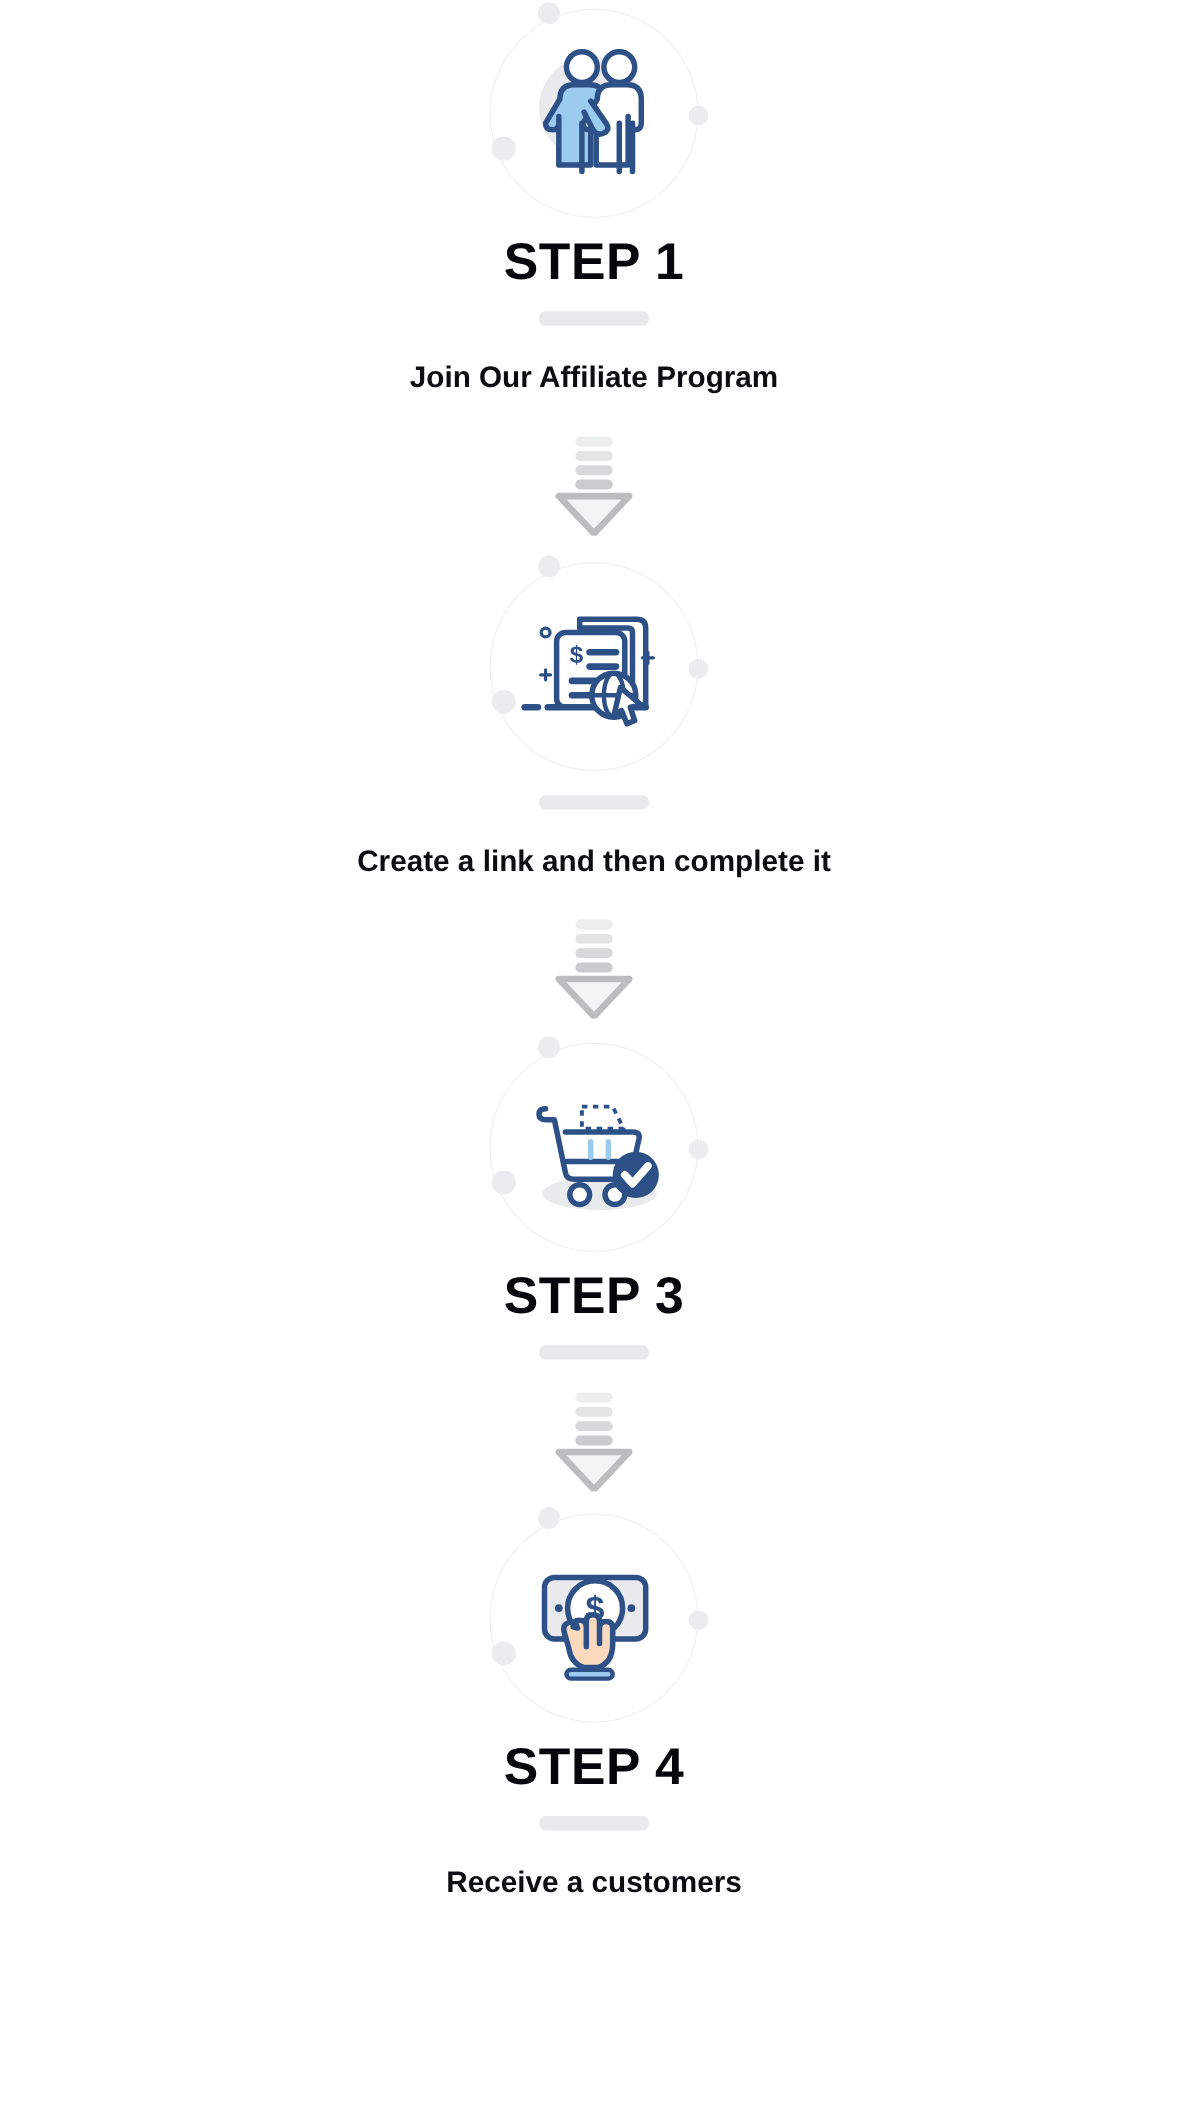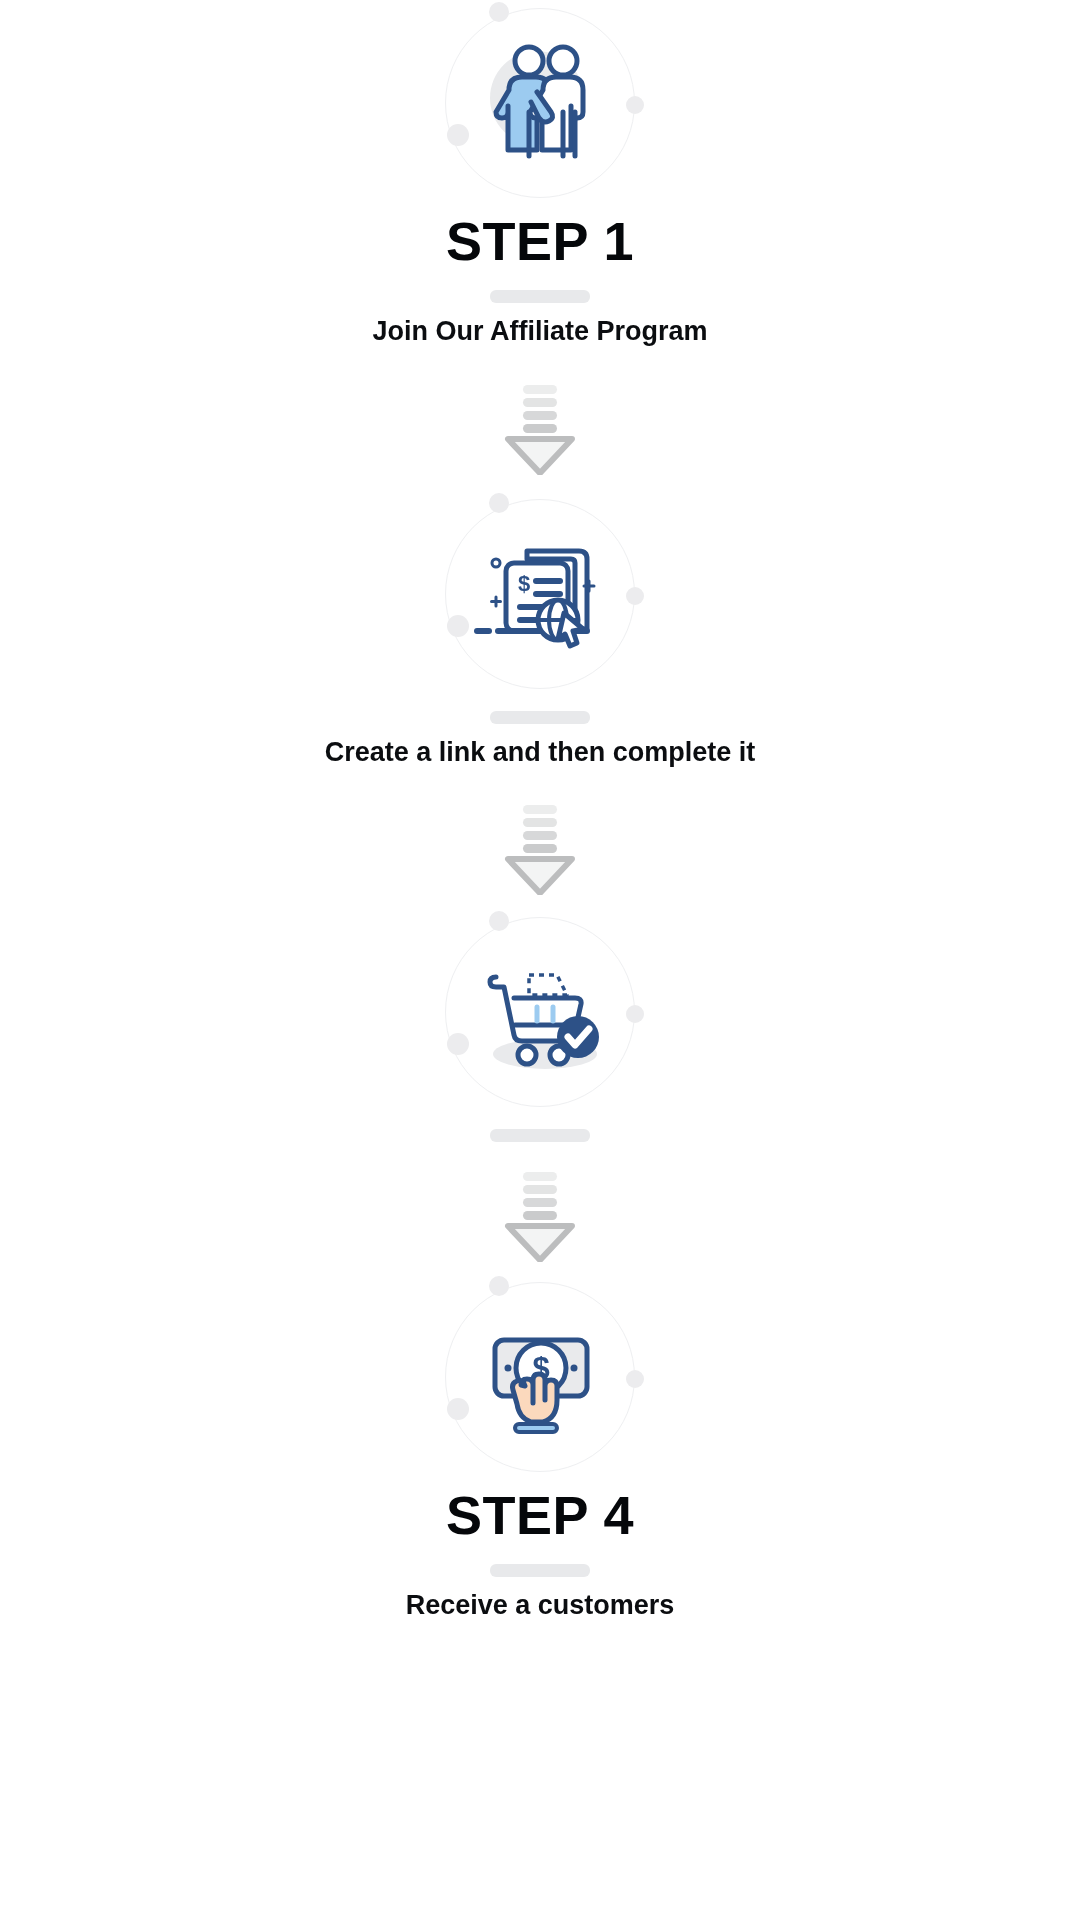--- a/index.html
+++ b/index.html
@@ -47,41 +47,41 @@
     border-radius:50%;
     background:#ececee;
   }
   .dot.d-top    { width:20px; height:20px; top:-6px;  left:44px; }
   .dot.d-right  { width:18px; height:18px; top:88px;  right:-9px; }
   .dot.d-left   { width:22px; height:22px; top:116px; left:2px; }
   .medallion svg { position:relative; z-index:2; }
 
   
   .step-title {
-    font-size:54px;
+    font-size:47px;
     font-weight:bold;
     color:#05070a;
     letter-spacing:0.5px;
     line-height:1;
     margin-top:16px;
   }
   .title-rule {
     width:100px;
     height:13px;
     border-radius:6px;
     background:#e8e9eb;
     margin-top:22px;
   }
   .step-desc {
     font-size:27px;
     font-weight:bold;
     color:#0b0d10;
     text-align:left;
     line-height:1.28;
-    margin-top:11px;
+    margin-top:30px;
     white-space:pre-line;
   }
 
   
   .connector {
     width:100%;
     display:flex;
     justify-content:center;
   }
   .connector.c1 { margin-top:34px; margin-bottom:24px; }
@@ -191,20 +191,21 @@
         <line x1="72" y1="70" x2="72" y2="84" stroke="#9ccbf0" stroke-width="5" stroke-linecap="round"></line>
         <line x1="88" y1="70" x2="88" y2="84" stroke="#9ccbf0" stroke-width="5" stroke-linecap="round"></line>
 
         <circle cx="62" cy="118" r="9" fill="#ffffff" stroke="#2d5187" stroke-width="5"></circle>
         <circle cx="94" cy="118" r="9" fill="#ffffff" stroke="#2d5187" stroke-width="5"></circle>
 
         <circle cx="113" cy="100" r="21" fill="#2d5187"></circle>
         <path d="M103 100 l7 8 l14 -16" fill="none" stroke="#ffffff" stroke-width="7" stroke-linecap="round" stroke-linejoin="round"></path>
       </svg>
     </div>
+    <div class="step-title">STEP 3</div>
     <div class="title-rule"></div>
   </div>
 
   <div class="connector c3">
     <svg width="92" height="92" viewBox="0 0 92 92">
       <rect x="29" y="2" width="34" height="9" rx="4.5" fill="#eceded"></rect>
       <rect x="29" y="15" width="34" height="9" rx="4.5" fill="#e3e4e4"></rect>
       <rect x="29" y="28" width="34" height="9" rx="4.5" fill="#d7d8d9"></rect>
       <rect x="29" y="41" width="34" height="9" rx="4.5" fill="#cacbcc"></rect>
       <path d="M14 56 h64 L46 90 Z" fill="#f3f4f4" stroke="#bcbdbe" stroke-width="6" stroke-linejoin="round"></path>

